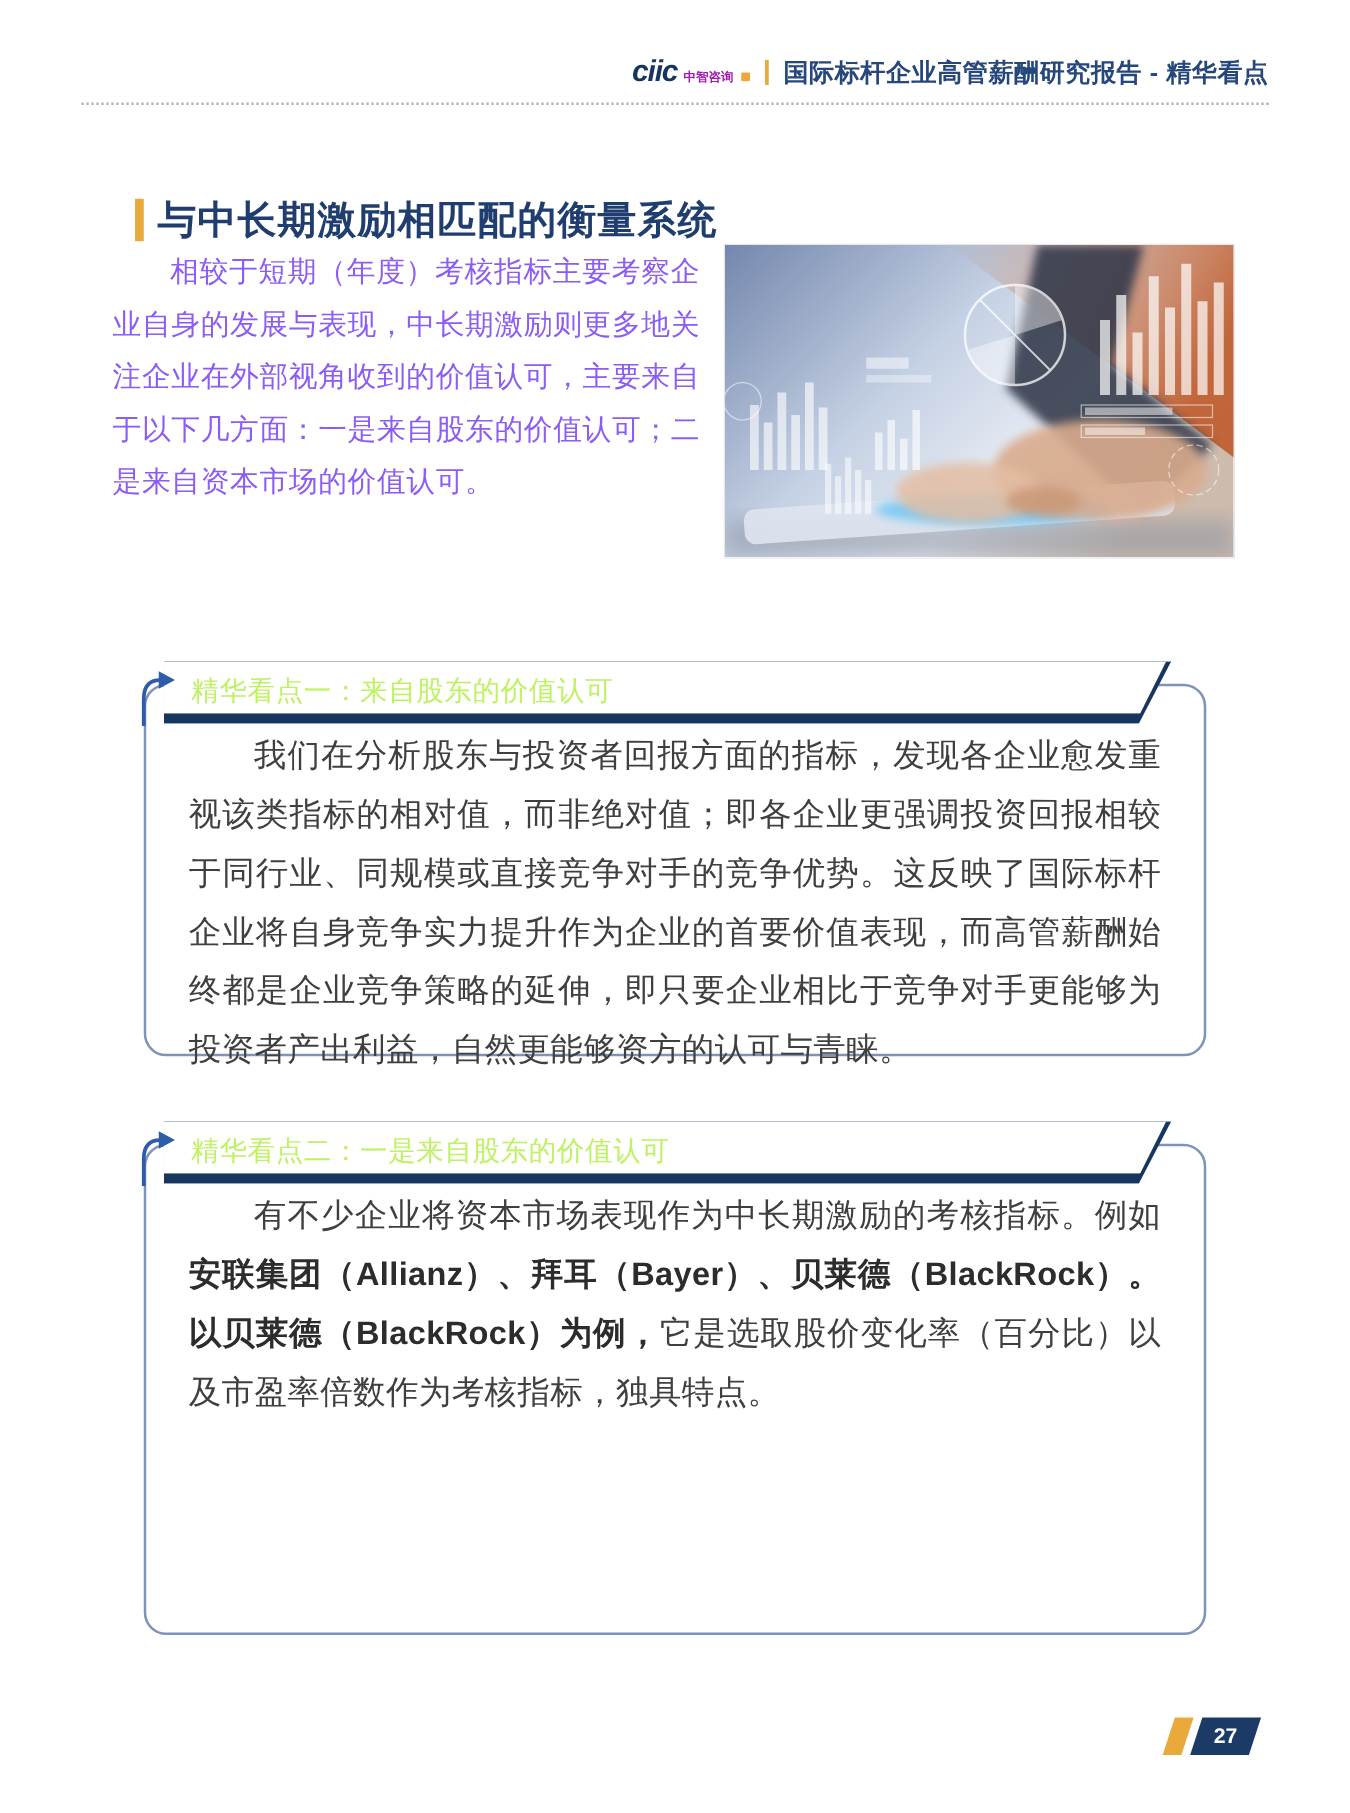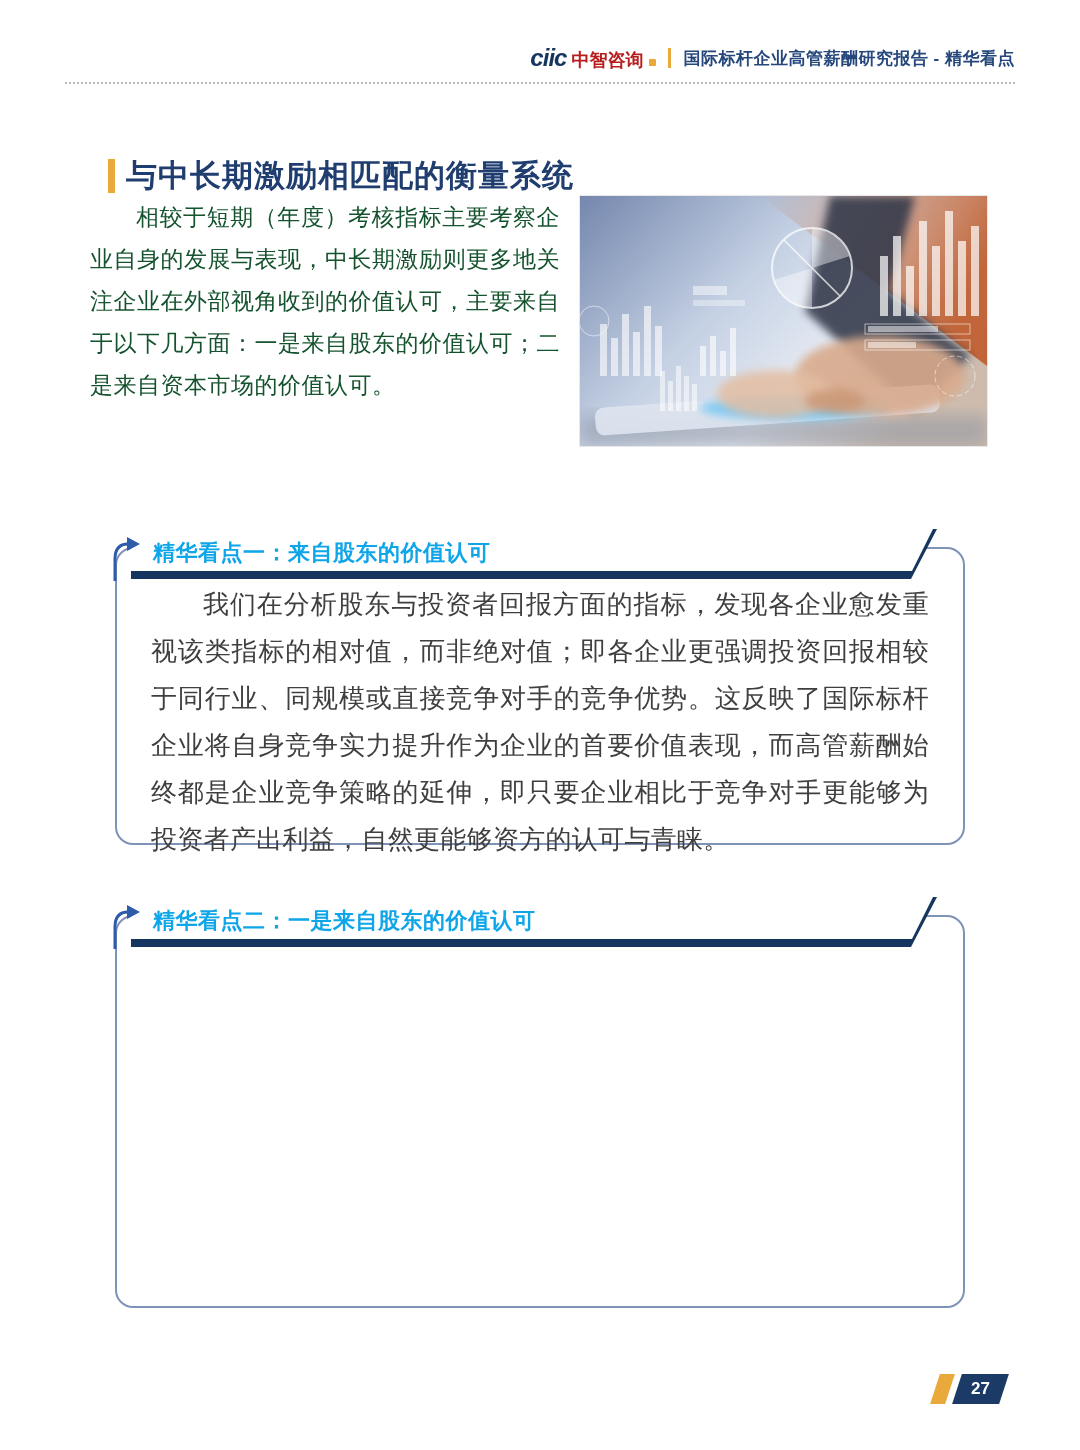--- a/index.html
+++ b/index.html
@@ -10,41 +10,41 @@
     font-family:"Liberation Sans","DejaVu Sans",sans-serif;
   }
 
   
   .top-header {
     position:absolute; top:44px; left:65px; right:65px;
     display:flex; align-items:center; justify-content:flex-end; gap:12px;
   }
   .logo { display:flex; align-items:baseline; gap:5px; }
   .logo-mark { font-size:24px; font-weight:bold; color:#16365f; letter-spacing:-1px; font-style:italic;margin-left:28px; }
-  .logo-cn { font-size:18px; font-weight:bold; color:#b91c1c; }
+  .logo-cn { font-size:10px; font-weight:bold; color:#a21caf; }
   .logo-dot { display:inline-block; width:7px; height:7px; background:#e9a93b; border-radius:1px; margin-left:1px; }
   .header-divider { width:3px; height:20px; background:#e9a93b; }
-  .header-title { font-size:17px; font-weight:600; color:#25477c; letter-spacing:0.5px; }
+  .header-title { font-size:20px; font-weight:600; color:#25477c; letter-spacing:0.5px; }
   .dotted-rule {
     position:absolute; top:82px; left:65px; right:65px; height:0;
     border-top:2px dotted #b8b8b8;
   }
 
   
   .section-title-row {
     position:absolute; top:155px; left:108px;
     display:flex; align-items:center; gap:11px;
   }
   .title-accent-bar { width:7px; height:34px; background:#e9a93b; }
   .section-title { font-size:31px; font-weight:bold; color:#1f3d6f; letter-spacing:1px; }
 
   
   .intro-row { position:absolute; top:196px; left:90px; width:900px; display:flex; gap:20px; }
   .intro-text {
-    width:470px; font-size:23px; line-height:42px; color:#14532d;
+    width:470px; font-size:23px; line-height:42px; color:#8b5cf6;
     text-align:justify; text-indent:2em; letter-spacing:0.5px;
   }
   .hero-image {
     width:407px; height:250px; flex:0 0 auto; overflow:hidden;
     box-shadow:0 0 0 1px #e8e8e8;
   }
   .hero-image svg { display:block; }
 
   
   .highlight-box {
@@ -59,21 +59,21 @@
     background:#16365f;
     clip-path:polygon(0 0, 100% 0, calc(100% - 26px) 100%, 0 100%);
   }
   .box-tab::before {
     content:""; position:absolute; top:0; left:0; right:4px; bottom:8px;
     background:#ffffff;
     clip-path:polygon(0 0, 100% 0, calc(100% - 21px) 100%, 0 100%);
   }
   .box-tab-label {
     position:absolute; left:22px; top:9px; z-index:2;
-    font-size:22px; font-weight:bold; color:#0ea5e9; letter-spacing:0.5px;
+    font-size:22px; font-weight:normal; color:#bef264; letter-spacing:0.5px;
   }
   .box-arrow { position:absolute; left:-7px; top:-14px; z-index:3; }
 
   .box-body { padding:32px 34px 18px 34px; }
   .box-body p {
     font-size:26px; line-height:47px; color:#3f3f3f;
     text-align:justify; text-indent:2em; letter-spacing:0.3px;
   }
   .box-body p b { color:#2c2c2c; }
 
@@ -214,20 +214,21 @@
 
   <section class="highlight-box box-2">
     <svg class="box-arrow" width="32" height="46" viewBox="0 0 32 46">
       <path d="M5 46 L5 24 Q5 9 18 9" fill="none" stroke="#2e5cab" stroke-width="3"></path>
       <polygon points="17,2 30,9 17,16" fill="#2e5cab"></polygon>
     </svg>
     <div class="box-tab">
       <span class="box-tab-label">精华看点二：一是来自股东的价值认可</span>
     </div>
     <div class="box-body">
+      <p><span>有不少企业将资本市场表现作为中长期激励的考核指标。例如</span><b>安联集团（Allianz）、拜耳（Bayer）、贝莱德（BlackRock）。以贝莱德（BlackRock）为例，</b><span>它是选取股价变化率（百分比）以及市盈率倍数作为考核指标，独具特点。</span></p>
     </div>
   </section>
 
   <div class="page-badge">
     <span class="badge-slash"></span>
     <span class="badge-num-box">
       <span class="badge-num">27</span>
     </span>
   </div>
 

